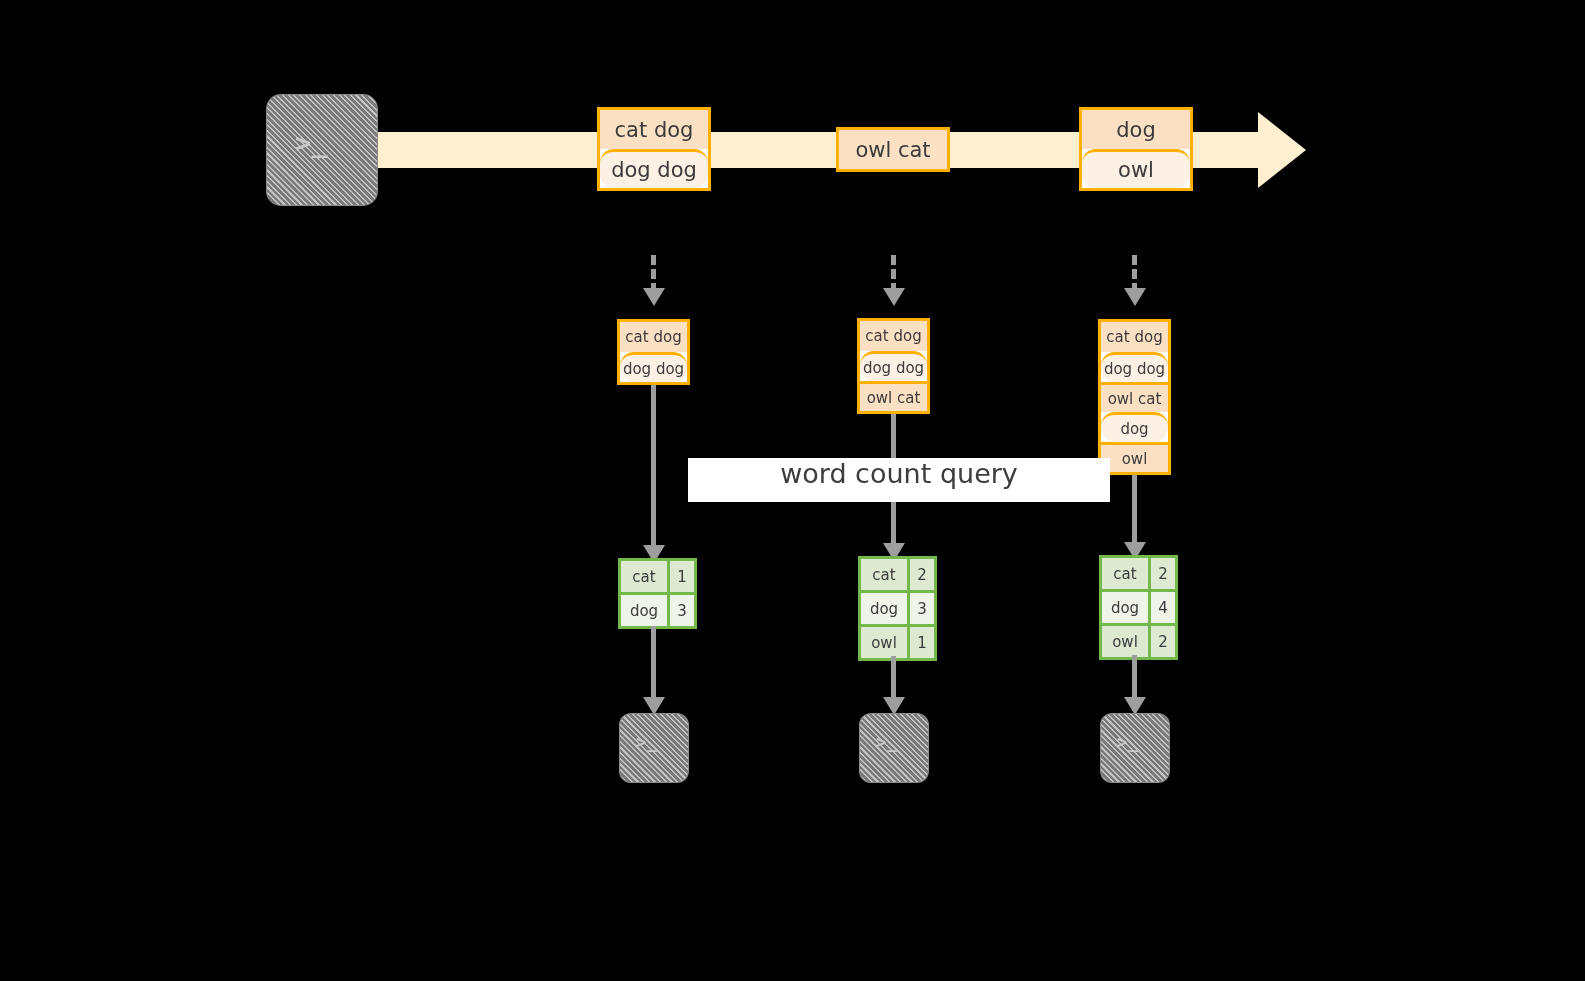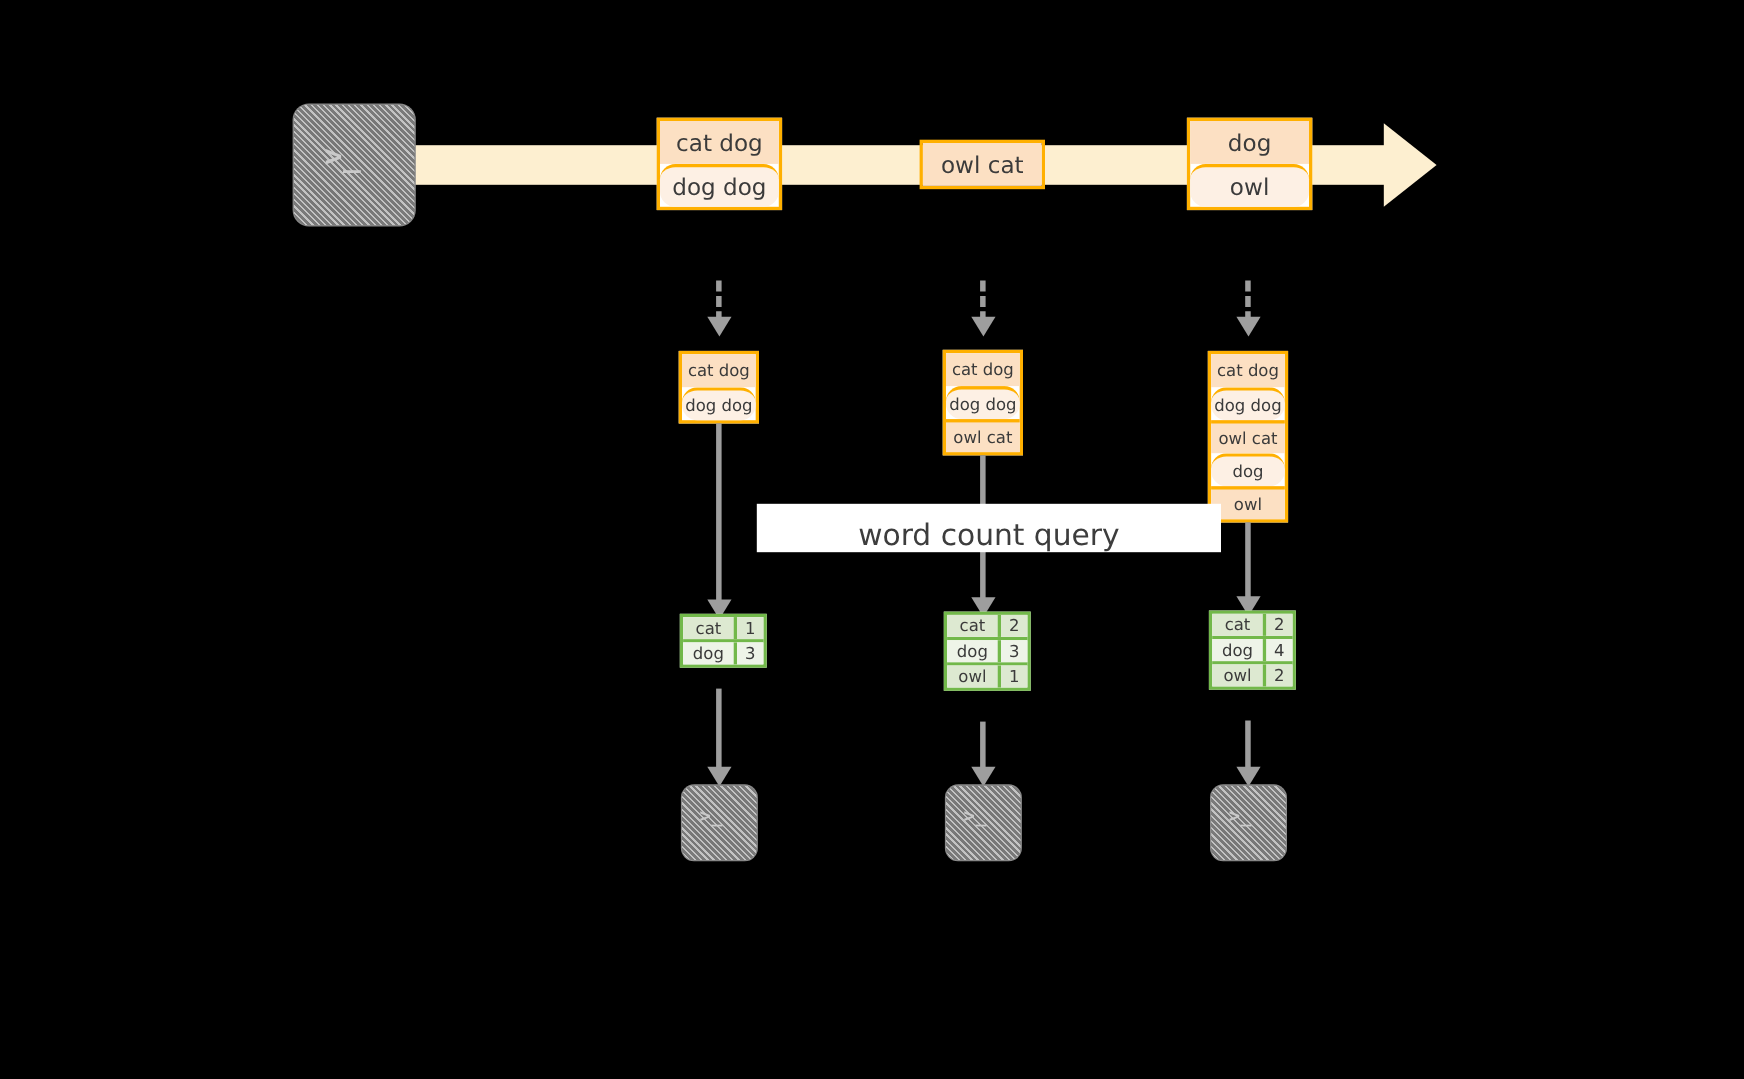--- a/index.html
+++ b/index.html
@@ -107,21 +107,21 @@
 
   
   .gbox {
     position: absolute;
     box-sizing: border-box;
     border: 3px solid #72b84a;
     background: #ffffff;
   }
   .grow {
     display: flex;
-    height: 20px;
+    height: 31px;
   }
   .grow + .grow { border-top: 3px solid #72b84a; }
   .gcell {
     box-sizing: border-box;
     display: flex;
     align-items: center;
     justify-content: center;
     color: #3b3b3b;
     font-size: 15px;
     white-space: nowrap;
@@ -153,21 +153,21 @@
 
   
   .banner {
     position: absolute;
     left: 688px;
     top: 458px;
     width: 422px;
     height: 44px;
     background: #ffffff;
     display: flex;
-    align-items: flex-end;
+    align-items: flex-start;
     justify-content: center;
   }
   .banner-text {
     color: #3d3d3d;
     font-size: 27px;
     white-space: nowrap;
   }
 </style>
 </head>
 <body>

